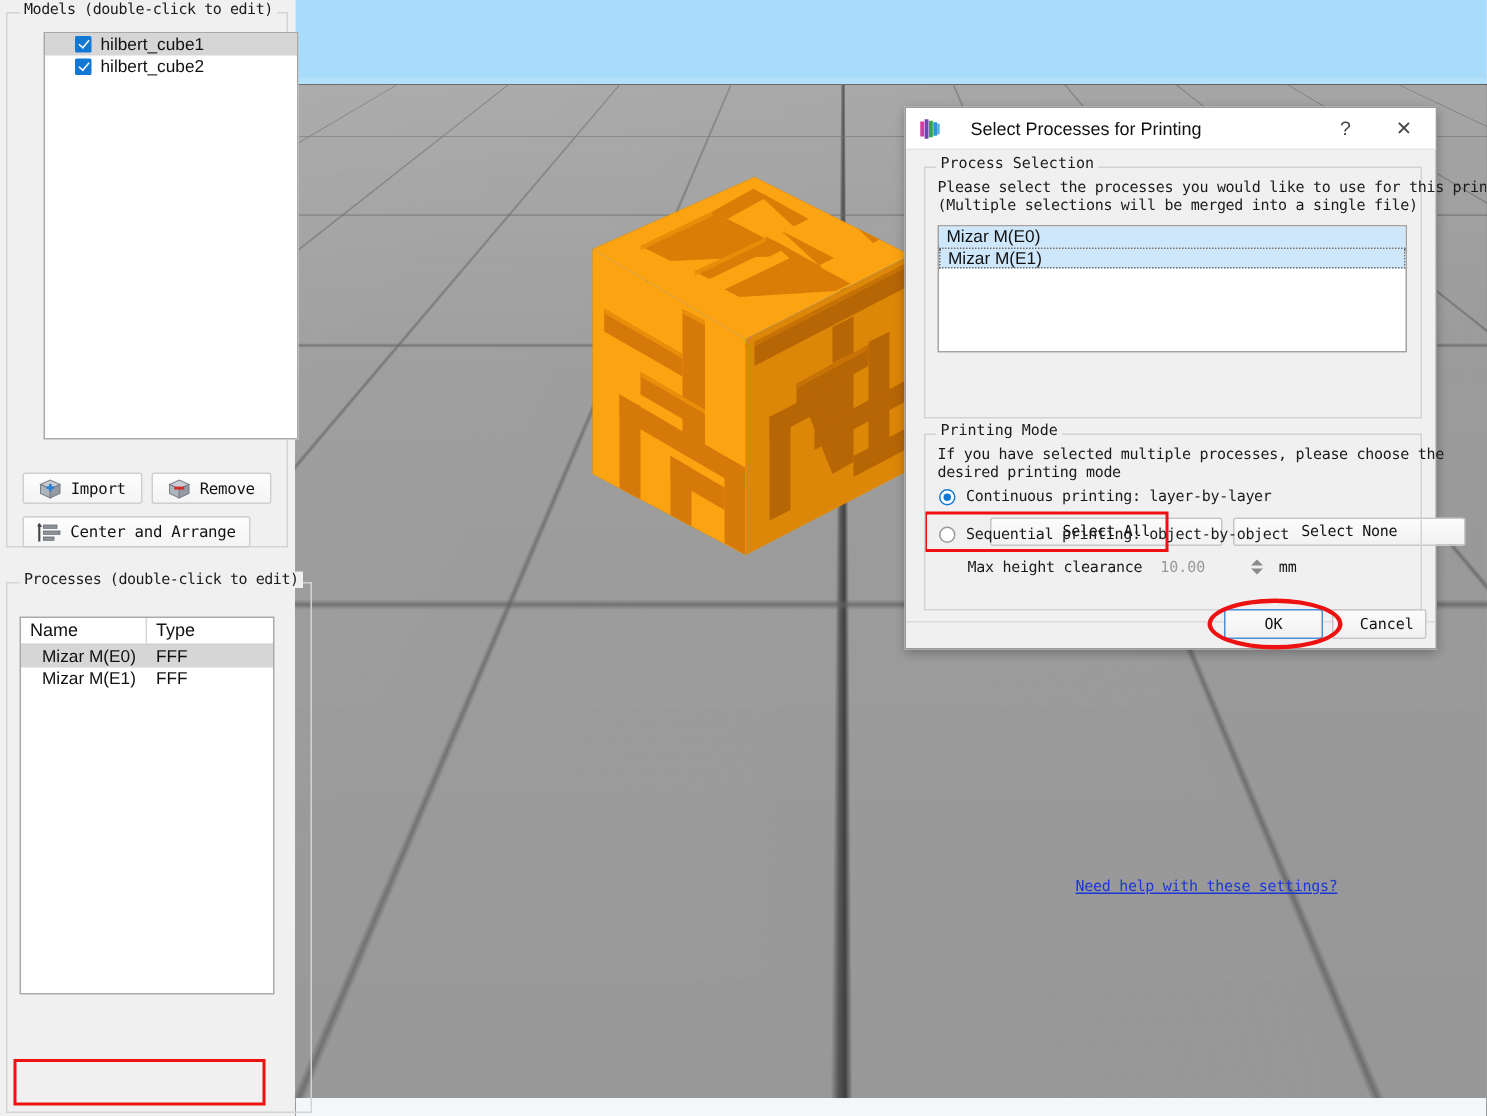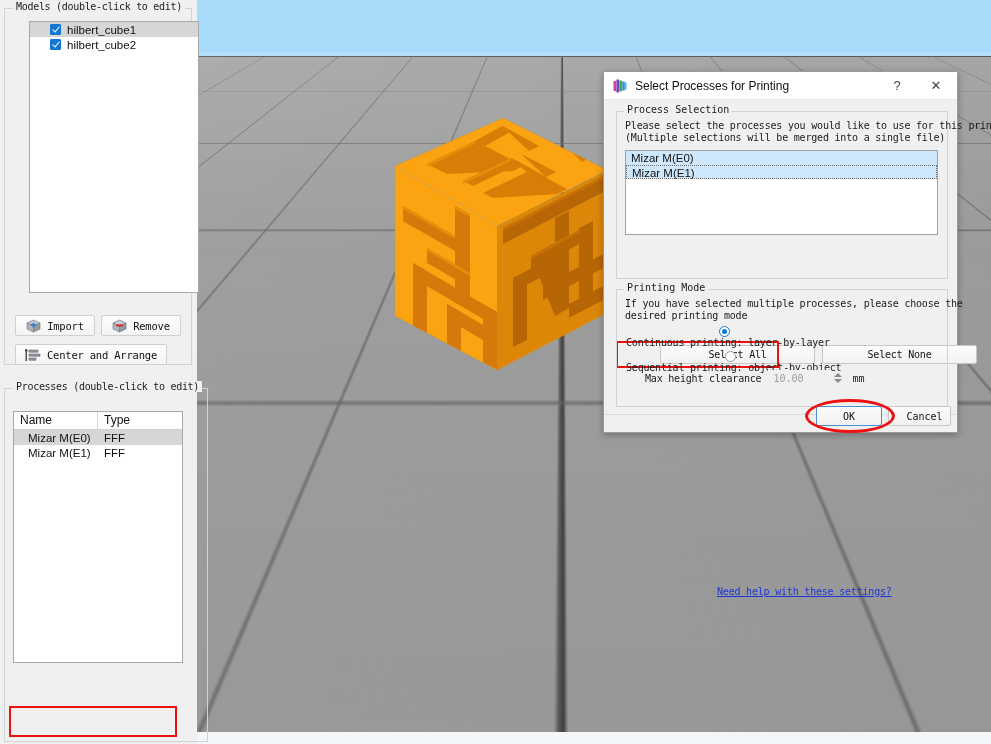--- a/index.html
+++ b/index.html
@@ -164,21 +164,21 @@
     box-sizing:border-box;
     font-family:"DejaVu Sans Mono", monospace;
   }
   #dlg-titlebar{
     position:relative;height:27px;background:#ffffff;
     border-bottom:1px solid #e6e6e6;
     display:flex;align-items:center;
   }
   #dlg-icon{margin-left:9px;display:flex;align-items:center;}
   #dlg-title{
-    margin-left:8px;
+    margin-left:20px;
     font-family:"Liberation Sans", sans-serif;
     font-size:12px;color:#111;
     white-space:nowrap;
   }
   .tbtn{
     position:absolute;top:0;height:27px;width:30px;
     display:flex;align-items:center;justify-content:center;
     color:#444;font-size:13px;
     font-family:"Liberation Sans", sans-serif;
     cursor:default;
@@ -231,21 +231,21 @@
   #btn-select-all{left:16px;top:245px;width:155px;}
   #btn-select-none{left:178px;top:245px;width:155px;}
   #selall-highlight{
     position:absolute;left:12px;top:241px;width:163px;height:27px;
     border:2px solid #ee1111;box-sizing:border-box;pointer-events:none;
   }
 
   #pm-l1{left:8px;top:8px;}
   #pm-l2{left:8px;top:20px;}
 
-  .radio-row{position:absolute;display:flex;align-items:center;flex-direction:column;}
+  .radio-row{position:absolute;display:flex;align-items:center;}
   .radio{
     width:11px;height:11px;border-radius:50%;
     border:1px solid #9a9a9a;background:#fff;
     box-sizing:border-box;position:relative;margin-right:7px;
     flex:none;
   }
   .radio.on{border:1px solid #1278d4;}
   .radio.on:after{
     content:"";position:absolute;left:2px;top:2px;width:5px;height:5px;
     border-radius:50%;background:#1278d4;

